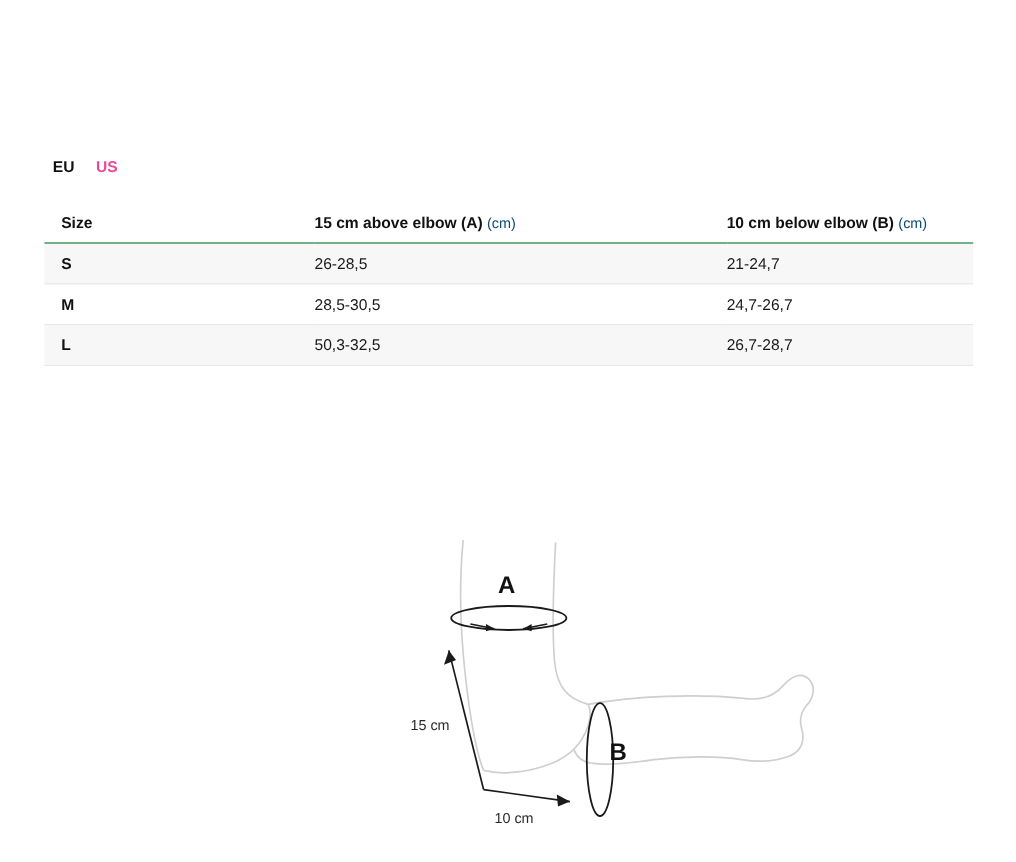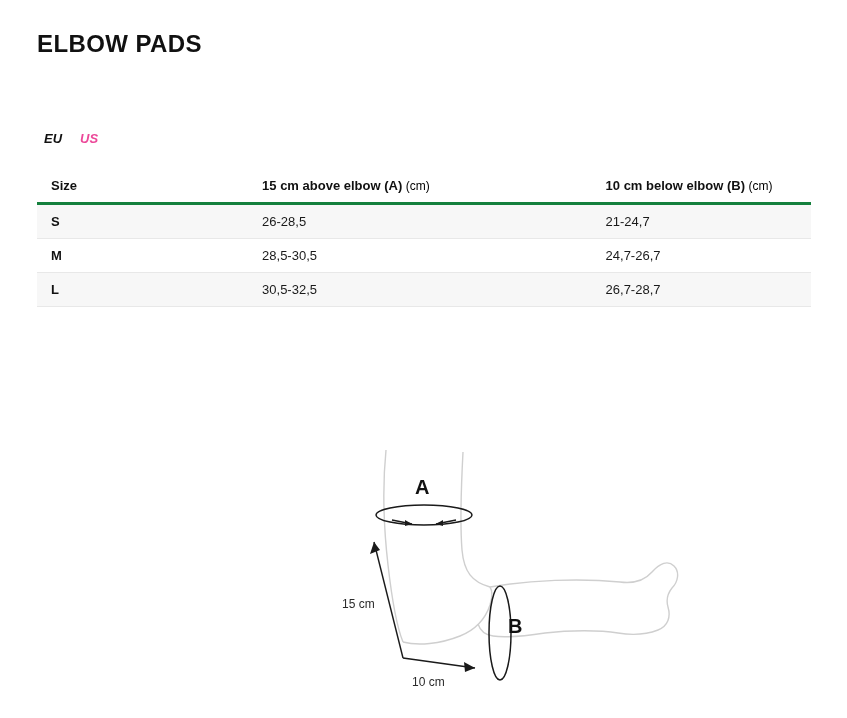--- a/index.html
+++ b/index.html
@@ -49,21 +49,20 @@
   }
   .unit-tab {
     font-size: 13px;
     font-weight: bold;
     color: #111111;
     cursor: pointer;
     background: none;
     border: none;
     padding: 0;
     font-family: "Liberation Sans", sans-serif;
-    font-style: italic;
   }
   .unit-tab.inactive {
     color: #ec4899;
   }
   table.size-table {
     position: absolute;
     left: 37px;
     top: 169px;
     width: 774px;
     border-collapse: collapse;
@@ -73,25 +72,25 @@
   table.size-table td {
     text-align: left;
     padding: 0;
     height: 33px;
     vertical-align: middle;
     font-weight: normal;
   }
   table.size-table thead th {
     font-weight: bold;
     color: #111111;
-    border-bottom: 3px solid #15803d;
+    border-bottom: 1px solid #15803d;
     font-size: 13px;
   }
   table.size-table thead th .unit {
-    color: #000000;
+    color: #0c4a6e;
     font-weight: normal;
     font-size: 12px;
   }
   table.size-table tbody tr {
     border-bottom: 1px solid #e8e8e8;
   }
   table.size-table tbody tr.shaded {
     background: #f7f7f7;
   }
   table.size-table td.col-size {
@@ -117,21 +116,20 @@
   .fig-dim {
     font-family: "Liberation Sans", sans-serif;
     fill: #2b2b2b;
   }
 </style>
 </head>
 <body>
 
 <div class="page">
 
-  <div class="title">ELBOW PADS</div>
 
 
   <div class="unit-tabs">
     <button class="unit-tab">EU</button>
     <button class="unit-tab inactive">US</button>
   </div>
 
   <table class="size-table">
     <thead>
       <tr>
@@ -152,21 +150,21 @@
         <td class="col-a">26-28,5</td>
         <td class="col-b">21-24,7</td>
       </tr>
       <tr>
         <td class="col-size">M</td>
         <td class="col-a">28,5-30,5</td>
         <td class="col-b">24,7-26,7</td>
       </tr>
       <tr class="shaded">
         <td class="col-size">L</td>
-        <td class="col-a">30,5-32,5</td>
+        <td class="col-a">50,3-32,5</td>
         <td class="col-b">26,7-28,7</td>
       </tr>
     </tbody>
   </table>
 
   <div class="figure">
     <svg width="420" height="270" viewBox="0 0 420 270">
 
       <g fill="none" stroke="#cfcfcf" stroke-width="1.4">
         <path d="M86,20 C82,60 84,100 88,135 C92,170 96,195 103,212"></path>

